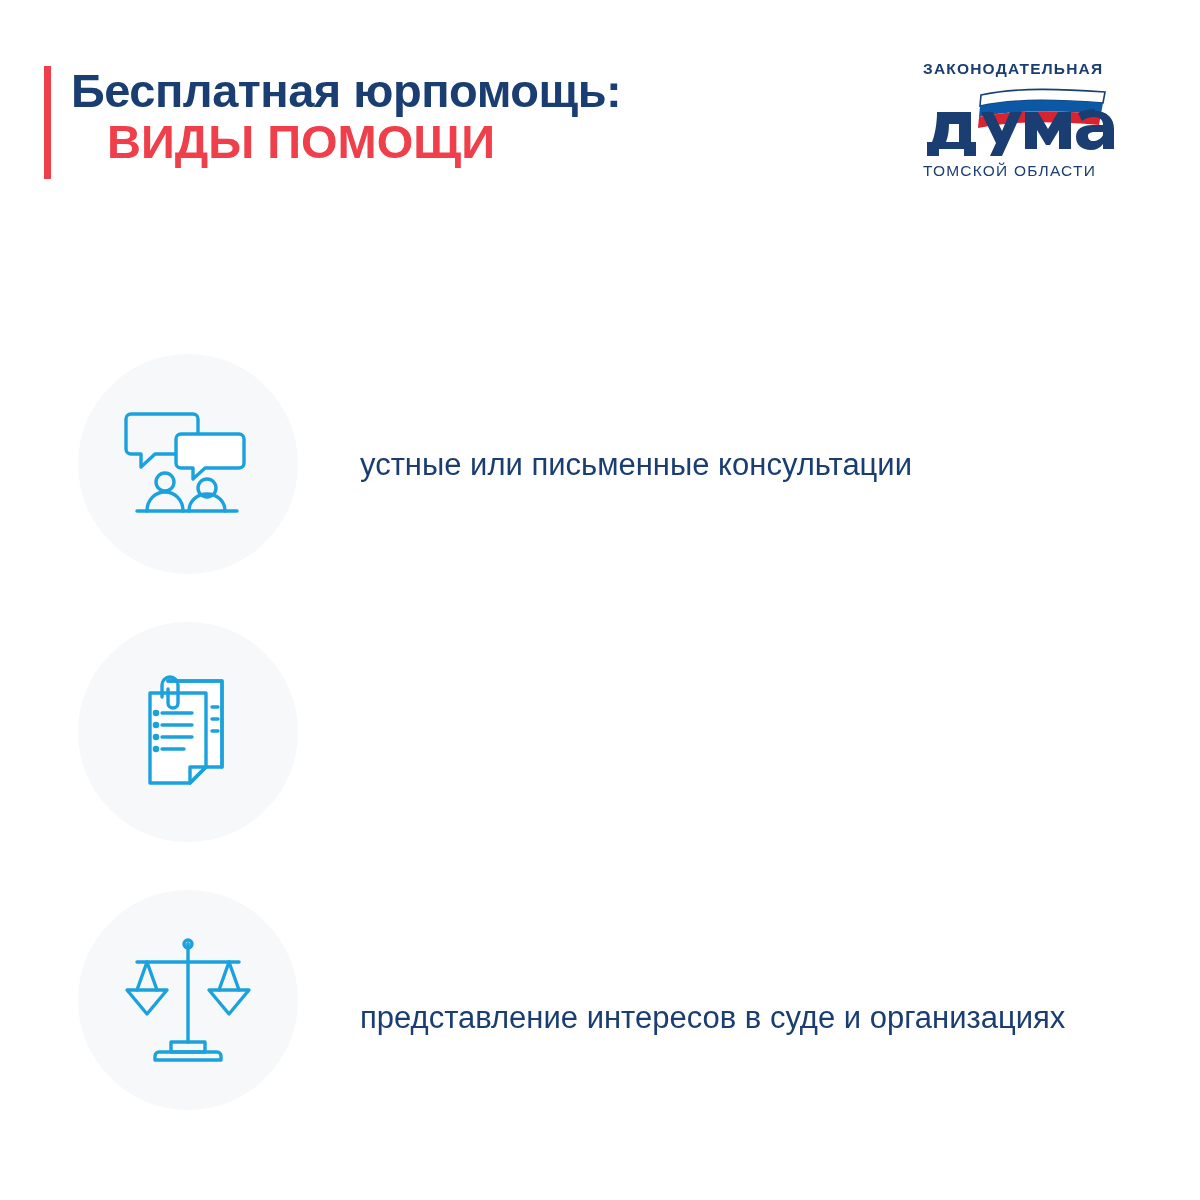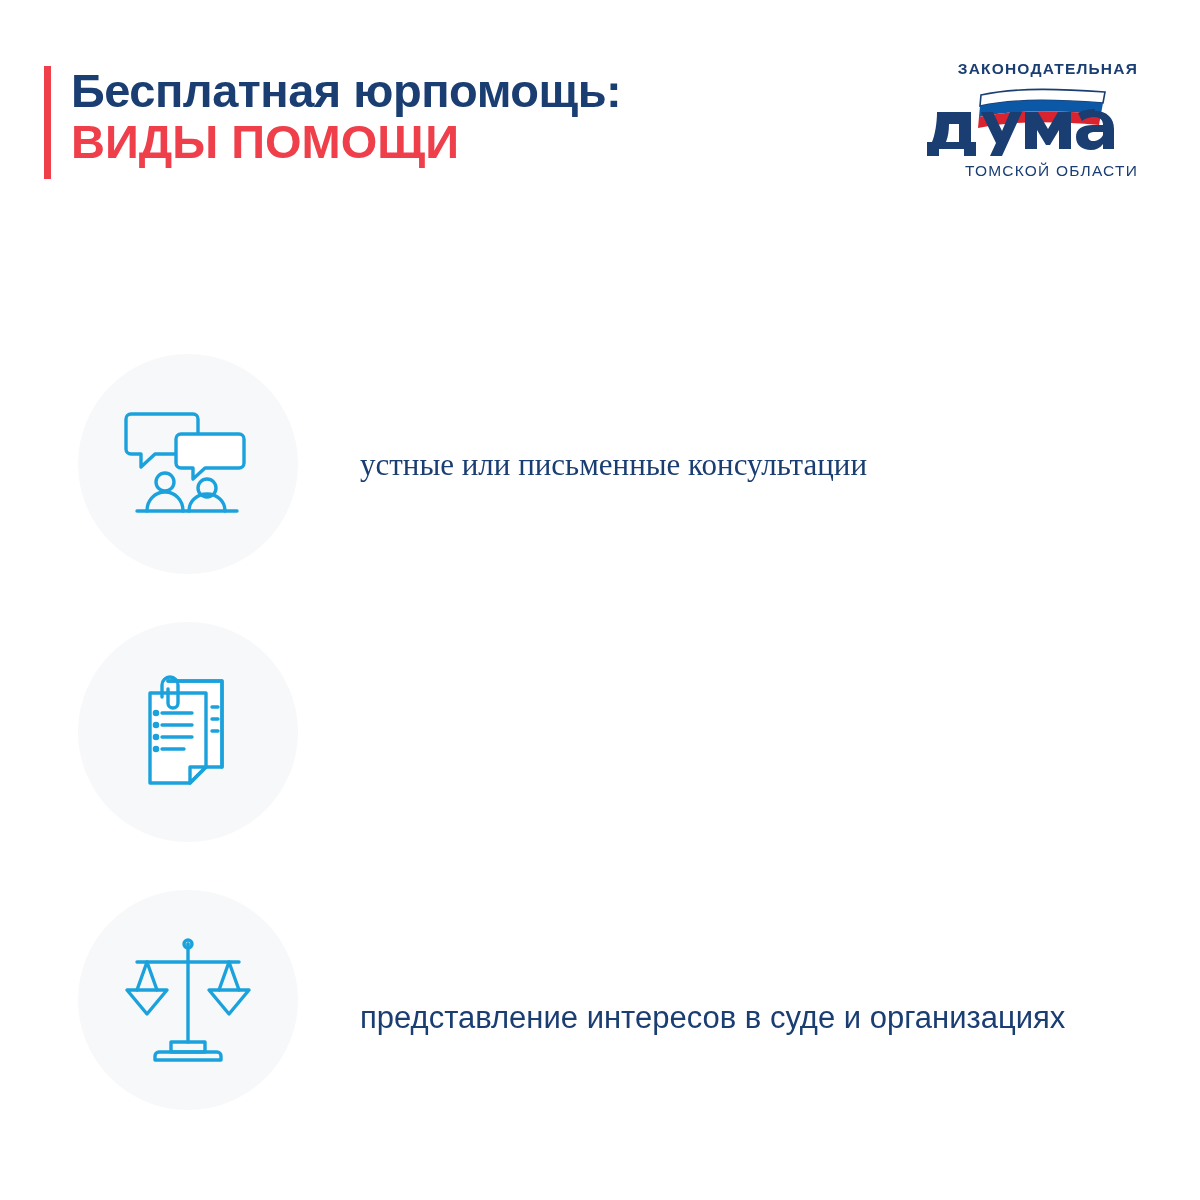--- a/index.html
+++ b/index.html
@@ -44,29 +44,30 @@
     white-space: nowrap;
   }
   .title-line2 {
     font-size: 47px;
     font-weight: bold;
     color: #ee3f4a;
     line-height: 1.15;
     letter-spacing: 0px;
     text-transform: uppercase;
     white-space: nowrap;
+    margin-left: 36px;
   }
 
   
   .logo {
     position: absolute;
     top: 60px;
     right: 62px;
     width: 215px;
-    text-align: right;
+    text-align: left;
   }
   .logo-top {
     font-size: 15.5px;
     font-weight: bold;
     color: #1a3e72;
     letter-spacing: 1.2px;
     white-space: nowrap;
   }
   .logo-mark {
     position: relative;
@@ -107,21 +108,21 @@
   }
   .item-text {
     margin-left: 62px;
     font-size: 31px;
     line-height: 1.32;
     color: #1a3e72;
     max-width: 720px;
     font-weight: 500;
   }
   .item-3 .item-text { margin-top: 36px; }
-  .item-1 .item-text { margin-top: 2px; font-family: Liberation Serif, serif; }
+  .item-1 .item-text { margin-top: 2px; }
 
   svg { display: block; }
 </style>
 </head>
 <body>
 
 <div class="header">
   <div class="title-bar"></div>
   <div class="title-block">
     <div class="title-line1">Бесплатная юрпомощь:</div>

